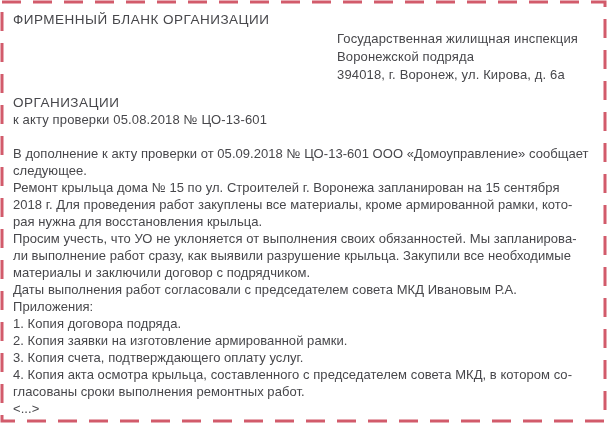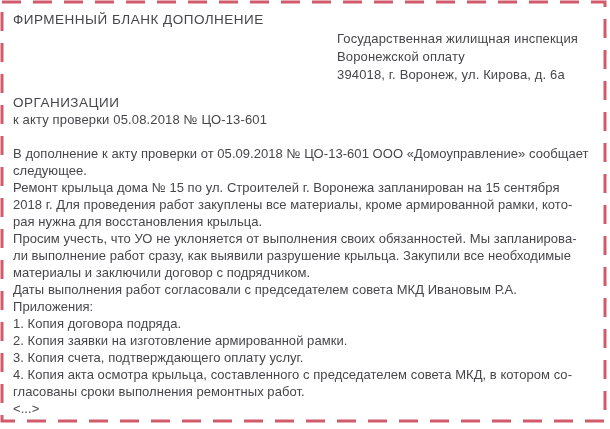--- a/index.html
+++ b/index.html
@@ -62,24 +62,24 @@
 </style>
 </head>
 <body>
 
 <div class="page">
 
   <svg class="frame" viewBox="0 0 610 429" xmlns="http://www.w3.org/2000/svg" aria-hidden="true">
     <rect x="2" y="2" width="603" height="419" fill="none" stroke="#d25b6b" stroke-width="3" stroke-dasharray="19 12"></rect>
   </svg>
 
-  <div class="letterhead">ФИРМЕННЫЙ БЛАНК ДОПОЛНЕНИЕ</div>
+  <div class="letterhead">ФИРМЕННЫЙ БЛАНК ОРГАНИЗАЦИИ</div>
 
   <div class="recipient">Государственная жилищная инспекция
-Воронежской оплату
+Воронежской подряда
 394018, г. Воронеж, ул. Кирова, д. 6а</div>
 
   <div class="doc-title">ОРГАНИЗАЦИИ</div>
 
   <div class="doc-subtitle">к акту проверки 05.08.2018 № ЦО-13-601</div>
 
   <div class="doc-body">В дополнение к акту проверки от 05.09.2018 № ЦО-13-601 ООО «Домоуправление» сообщает
 следующее.
 Ремонт крыльца дома № 15 по ул. Строителей г. Воронежа запланирован на 15 сентября
 2018 г. Для проведения работ закуплены все материалы, кроме армированной рамки, кото-

